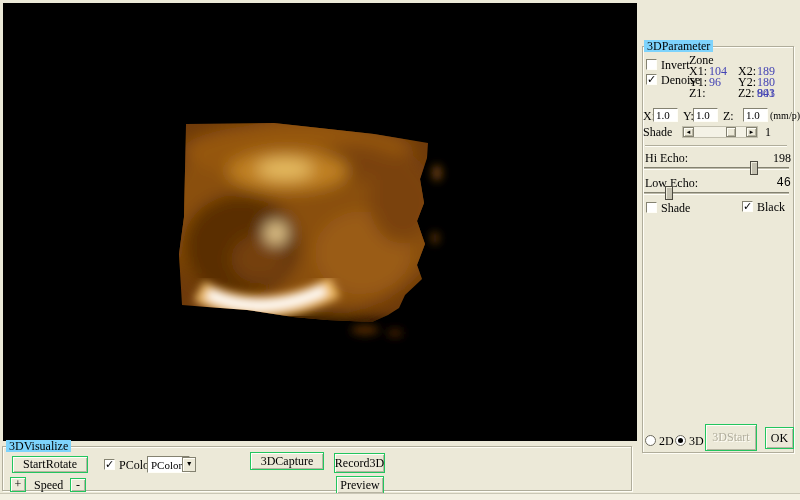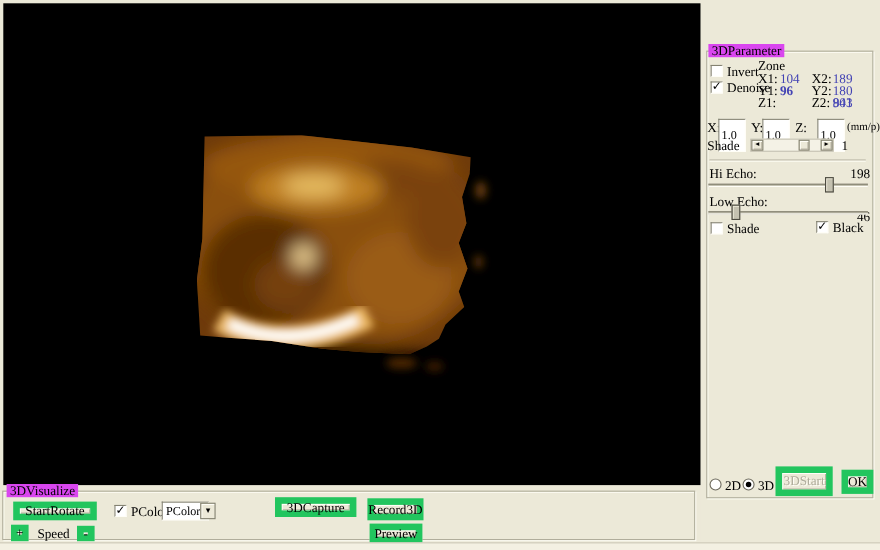--- a/index.html
+++ b/index.html
@@ -13,45 +13,45 @@
   
   .viewport { position:absolute; left:3px; top:3px; width:634px; height:438px; background:#000; }
   
   .right-panel { position:absolute; left:637px; top:0; width:163px; height:500px; background:#ece9d8; }
   .gbox {
     position:absolute;
     border:1px solid #b0ad9b;
     box-shadow:1px 1px 0 #fffef6, inset 1px 1px 0 #fffef6;
   }
   .legend {
-    position:absolute; background:#d946ef; padding:0 3px; line-height:12px; white-space:nowrap;
+    position:absolute; background:#7dd3fc; padding:0 3px; line-height:12px; white-space:nowrap;
   }
   .lbl { position:absolute; white-space:nowrap; line-height:12px; }
   .blue { color:#4343b4; }
   
   .btn {
     position:absolute; background:#ece9d8;
-    border:6px solid #22c55e;
+    border:1px solid #22c55e;
     box-shadow:inset 1px 1px 0 #fffef7, inset -1px -1px 0 #b7b4a2;
     font-family:"Liberation Serif", serif; font-size:12px; color:#000;
     display:flex; align-items:center; justify-content:center; cursor:pointer;
   }
   .btn.disabled { color:#b0ad9c; text-shadow:1px 1px 0 #fffef7; }
   .cb {
     position:absolute; width:11px; height:11px; background:#fff;
     border:1px solid; border-color:#848271 #fffef7 #fffef7 #848271;
     font-size:11px; line-height:9px; text-align:center; color:#000; cursor:pointer;
   }
   .radio {
     position:absolute; width:11px; height:11px; border-radius:50%;
     background:#fff; border:1px solid #6d6a5e; cursor:pointer;
   }
   .radio .dot { position:absolute; left:2px; top:2px; width:5px; height:5px; border-radius:50%; background:#000; }
   .tfield {
-    position:absolute; height:30px; background:#fff;
+    position:absolute; height:14px; background:#fff;
     border:1px solid; border-color:#848271 #fffef7 #fffef7 #848271;
     font-family:"Liberation Serif", serif; font-size:11px; padding:0 2px; color:#000;
   }
   .slider-track {
     position:absolute; height:3px; background:#bdbaa9;
     border-top:1px solid #848271; border-bottom:1px solid #fffef7;
   }
   .slider-thumb {
     position:absolute; width:8px; height:14px; background:#c4c1b0;
     border:1px solid #4c4a40; box-shadow:inset 1px 1px 0 #eeebda; cursor:pointer;
@@ -137,21 +137,21 @@
   <span class="lbl" style="left:24px; top:59px;">Invert</span>
   <span class="cb" style="left:9px; top:74px;">✓</span>
   <span class="lbl" style="left:24px; top:74px;">Denoise</span>
 
   <span class="lbl" style="left:52px; top:54px;">Zone</span>
   <span class="lbl" style="left:52px; top:65px;">X1:</span>
   <span class="lbl blue" style="left:72px; top:65px;">104</span>
   <span class="lbl" style="left:101px; top:65px;">X2:</span>
   <span class="lbl blue" style="left:120px; top:65px;">189</span>
   <span class="lbl" style="left:52px; top:76px;">Y1:</span>
-  <span class="lbl blue" style="left:72px; top:76px;font-weight:bold;">96</span>
+  <span class="lbl blue" style="left:72px; top:76px;">96</span>
   <span class="lbl" style="left:101px; top:76px;">Y2:</span>
   <span class="lbl blue" style="left:120px; top:76px;">180</span>
   <span class="lbl" style="left:52px; top:87px;">Z1:</span>
   <span class="lbl blue" style="left:72px; top:87px;padding-left:48px;">803</span>
   <span class="lbl" style="left:101px; top:87px;">Z2:</span>
   <span class="lbl blue" style="left:120px; top:87px;">941</span>
 
   <span class="lbl" style="left:6px; top:110px;">X:</span>
   <input class="tfield" style="left: 16px; top: 108px; width: 25px;" value="1.0">
   <span class="lbl" style="left:46px; top:110px;">Y:</span>
@@ -171,21 +171,21 @@
   <span class="lbl" style="left:128px; top:126px;">1</span>
 
   <div class="sep" style="left:8px; top:145px; width:142px;"></div>
 
   <span class="lbl" style="left:8px; top:152px;">Hi Echo:</span>
   <span class="lbl" style="right:9px; top:152px;">198</span>
   <div class="slider-track" style="left:7px; top:167px; width:145px;"></div>
   <div class="slider-thumb" style="left:113px; top:161px;"></div>
 
   <span class="lbl" style="left:8px; top:177px;">Low Echo:</span>
-  <span class="lbl" style="right:9px; top:191px;">46</span>
+  <span class="lbl" style="right:9px; top:177px;font-family:Liberation Mono, monospace;">46</span>
   <div class="slider-track" style="left:7px; top:192px; width:145px;"></div>
   <div class="slider-thumb" style="left:28px; top:186px;"></div>
 
   <span class="cb" style="left:9px; top:202px;"></span>
   <span class="lbl" style="left:24px; top:202px;">Shade</span>
   <span class="cb" style="left:105px; top:201px;">✓</span>
   <span class="lbl" style="left:120px; top:201px;">Black</span>
 
   <span class="radio" style="left:8px; top:435px;"></span>
   <span class="lbl" style="left:22px; top:435px;">2D</span>

